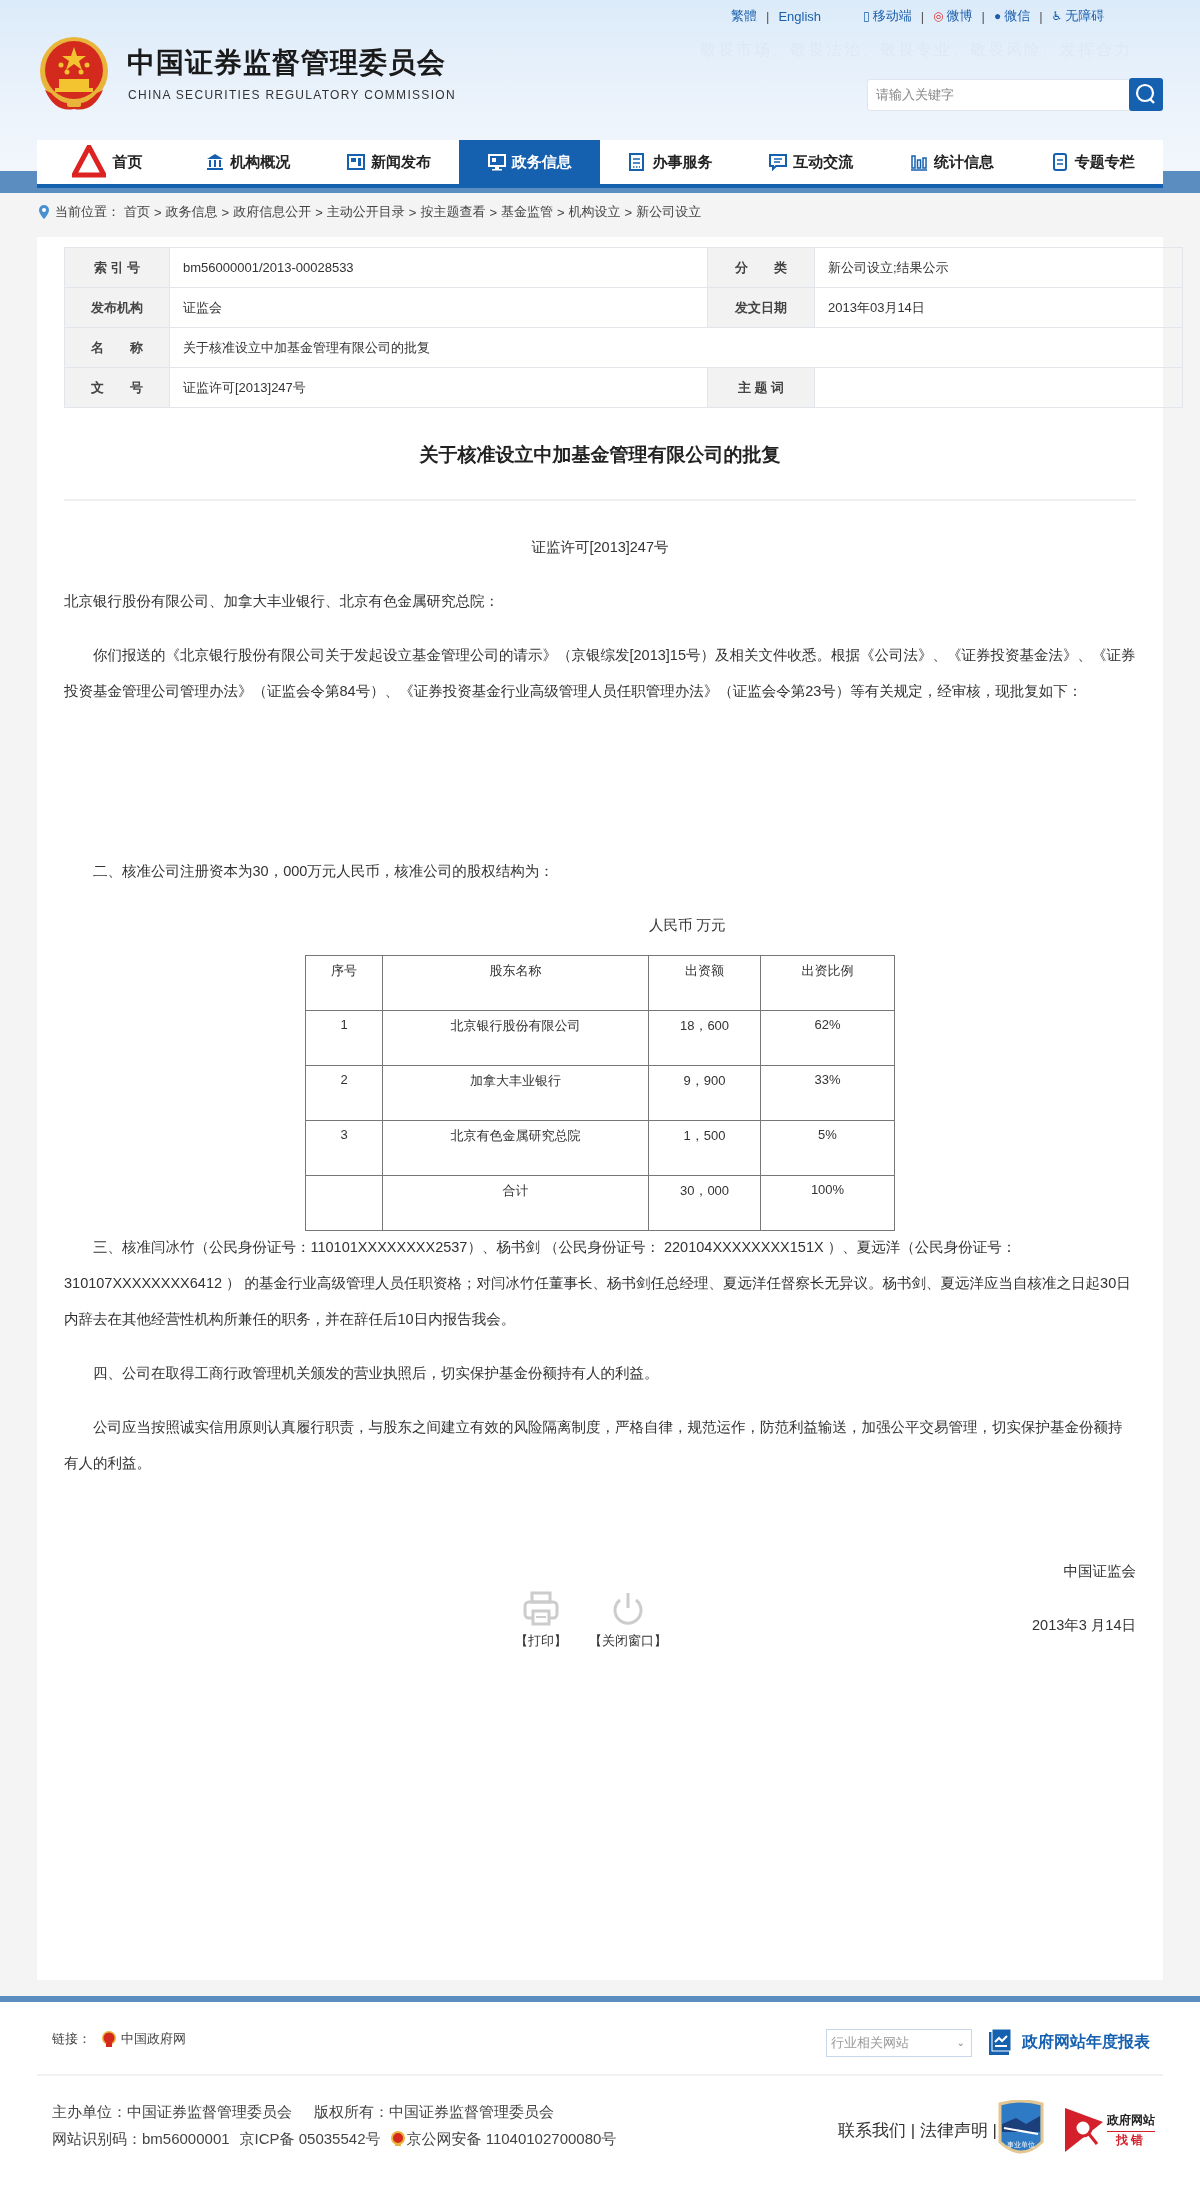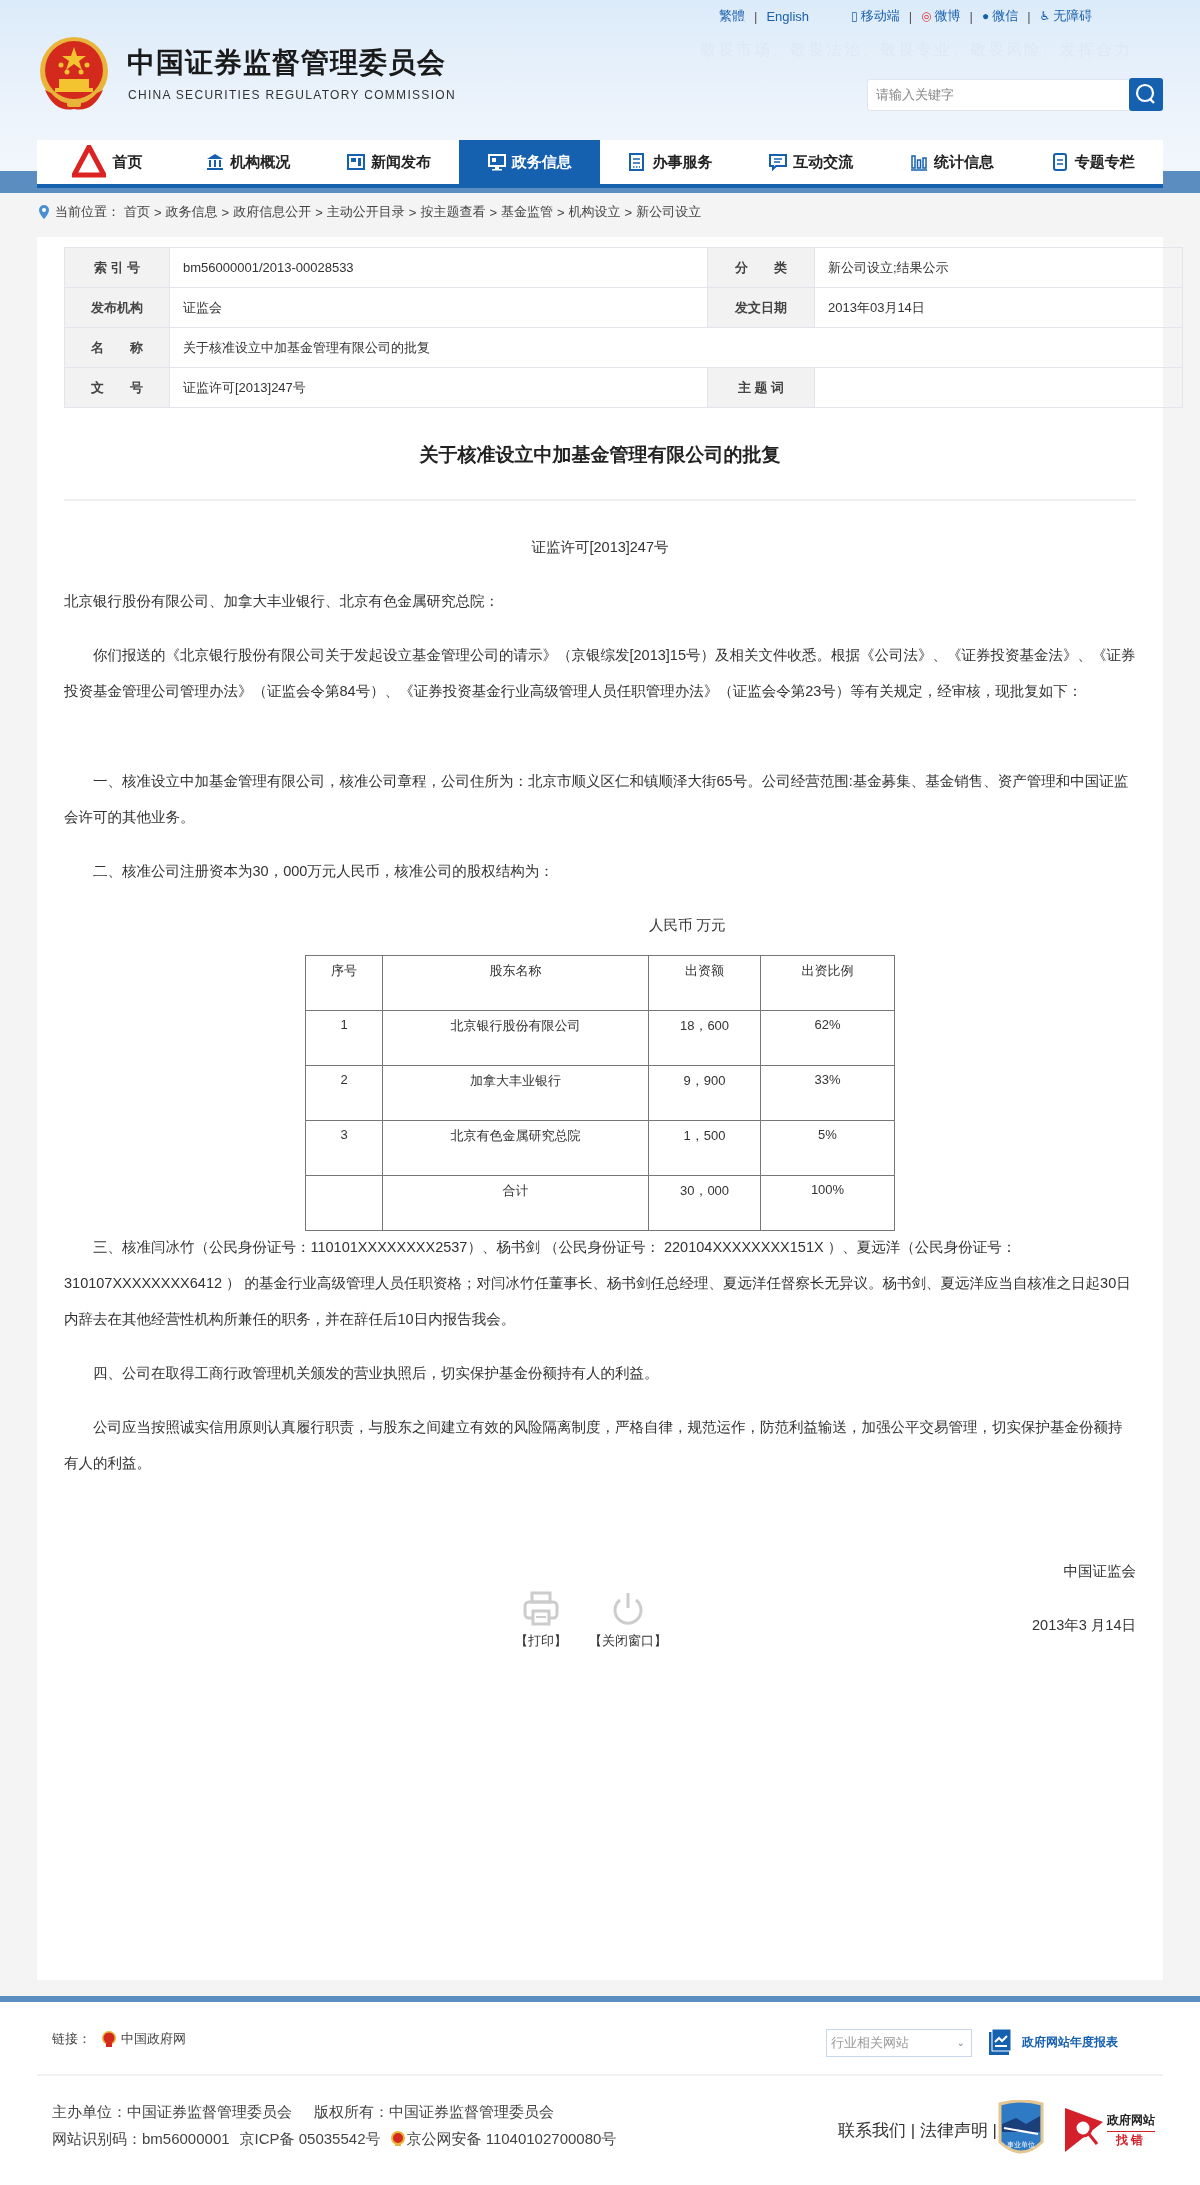--- a/index.html
+++ b/index.html
@@ -32,21 +32,21 @@
 .center{text-align:center;}
 .indent{text-indent:2em;}
 .share{position:absolute;left:268px;top:718px;width:590px;border-collapse:collapse;font-size:13px;}
 .share td{border:1.5px solid #777;height:55px;text-align:center;vertical-align:top;padding-top:6px;}
 .right{text-align:right;}
 .actions{position:absolute;left:515px;top:1590px;display:flex;gap:22px;}
 .act{display:flex;flex-direction:column;align-items:center;font-size:13px;color:#333;gap:4px;}
 .footer{position:absolute;left:0;top:1996px;width:1200px;height:189px;background:#fff;border-top:6px solid #5b8dc0;}
 .f-links{position:absolute;left:52px;top:28px;font-size:13px;color:#444;display:flex;align-items:center;gap:10px;}
 .f-select{position:absolute;left:826px;top:27px;width:146px;height:28px;border:1px solid #c8d8ea;font-size:13px;color:#999;padding:0 4px;line-height:26px;}
-.f-report{position:absolute;left:988px;top:26px;display:flex;align-items:center;gap:10px;font-size:12px;font-weight:bold;color:#1660b0;}
+.f-report{position:absolute;left:988px;top:26px;display:flex;align-items:center;gap:10px;font-size:16px;font-weight:bold;color:#1660b0;}
 .f-div{position:absolute;left:37px;top:72px;width:1126px;height:2px;background:#f2f2f2;}
 .f-info{position:absolute;left:52px;top:96px;font-size:15px;color:#444;line-height:27px;}
 .f-contact{position:absolute;left:838px;top:117px;font-size:17px;color:#333;}
 .badge{position:absolute;left:996px;top:98px;}
 .findbug{position:absolute;left:1065px;top:104px;}
 </style>
 </head>
 <body>
 
 <div class="header"></div>
@@ -62,21 +62,21 @@
     <circle cx="44" cy="37" r="2.5" fill="#f4c430"></circle>
   <rect x="22" y="44" width="30" height="9" fill="#f4c430"></rect>
   <rect x="18" y="53" width="38" height="4" fill="#f4c430"></rect>
   <path d="M8 55 Q18 78 37 74 Q56 78 66 55 L60 58 Q50 70 37 68 Q24 70 14 58Z" fill="#d42a1e"></path>
   <rect x="30" y="64" width="14" height="8" rx="2" fill="#e8b53a"></rect>
 </svg>
 <div class="site-title">中国证券监督管理委员会</div>
 <div class="site-sub">CHINA SECURITIES REGULATORY COMMISSION</div>
 
 <div class="top-links">
-  <span style="margin-left:19px">繁體</span>
+  <span style="margin-left:31px">繁體</span>
   <span class="sep">|</span>
   <span>English</span>
   <span style="width:42px"></span>
   <span class="ico">▯</span>
   <span>移动端</span>
   <span class="sep">|</span>
   <span class="ico" style="color:#d33">◎</span>
   <span>微博</span>
   <span class="sep">|</span>
   <span class="ico">●</span>
@@ -216,21 +216,20 @@
     </tr>
   </tbody>
     </table>
 
   <div class="doc-title">关于核准设立中加基金管理有限公司的批复</div>
   <div class="divider"></div>
 
   <div class="p center" style="top:292px">证监许可[2013]247号</div>
   <div class="p" style="top:346px">北京银行股份有限公司、加拿大丰业银行、北京有色金属研究总院：</div>
   <div class="p indent" style="top:400px">你们报送的《北京银行股份有限公司关于发起设立基金管理公司的请示》（京银综发[2013]15号）及相关文件收悉。根据《公司法》、《证券投资基金法》、《证券投资基金管理公司管理办法》（证监会令第84号）、《证券投资基金行业高级管理人员任职管理办法》（证监会令第23号）等有关规定，经审核，现批复如下：</div>
-  <div class="p indent" style="top:526px">一、核准设立中加基金管理有限公司，核准公司章程，公司住所为：北京市顺义区仁和镇顺泽大街65号。公司经营范围:基金募集、基金销售、资产管理和中国证监会许可的其他业务。</div>
   <div class="p indent" style="top:616px">二、核准公司注册资本为30，000万元人民币，核准公司的股权结构为：</div>
   <div class="p" style="top:670px;left:612px;width:200px">人民币 万元</div>
 
   <table class="share">
     <tbody>
         <tr>
       <td style="width:77px">序号</td>
       <td style="width:266px">股东名称</td>
       <td style="width:112px">出资额</td>
       <td>出资比例</td>

